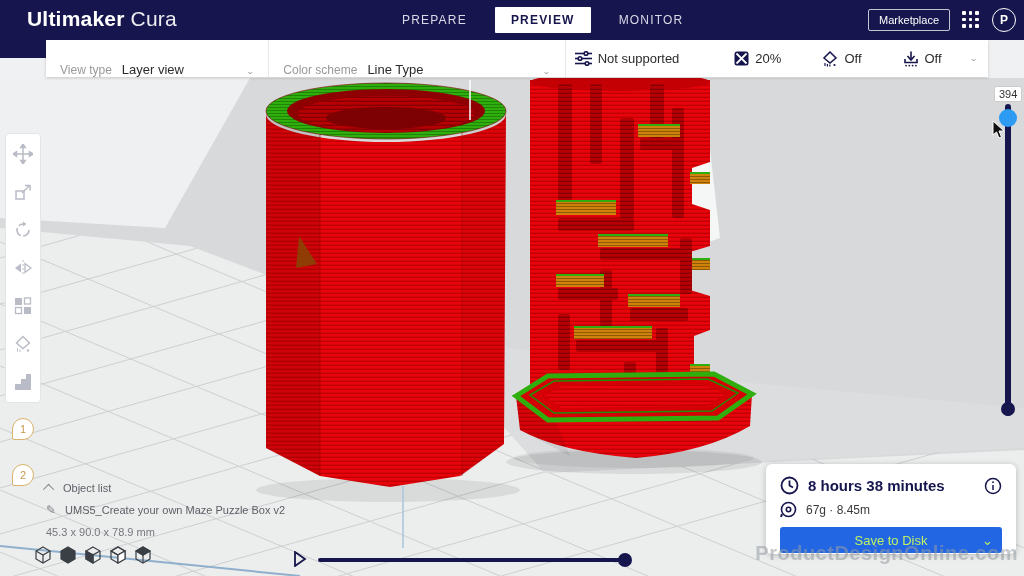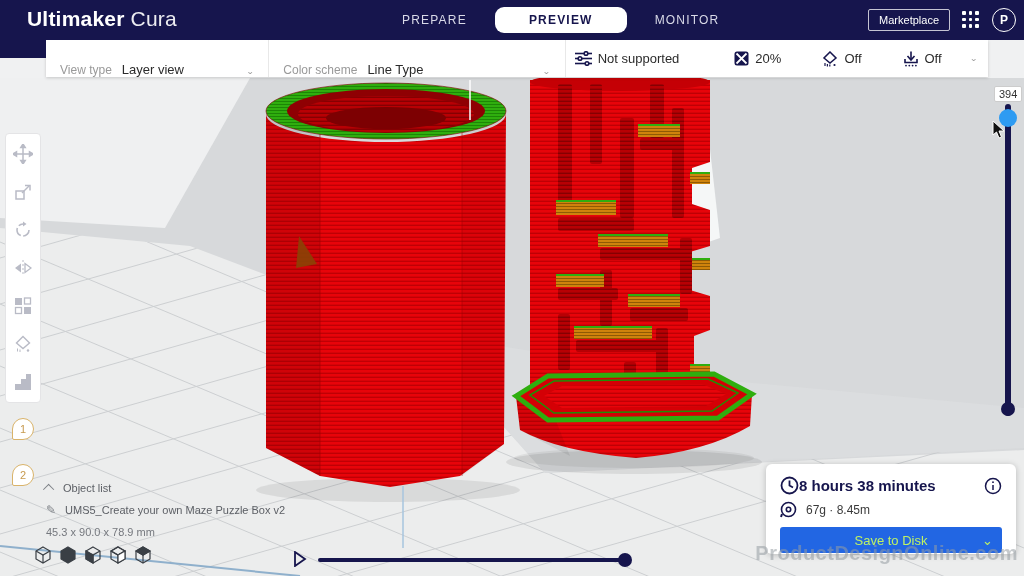--- a/index.html
+++ b/index.html
@@ -7,21 +7,21 @@
   body { font-family:"Liberation Sans", sans-serif; background:#f0f1f2; position:relative; }
 
   
   .header { position:absolute; left:0; top:0; width:1024px; height:40px; background:#16154d; z-index:30; display:flex; align-items:center; }
   .logo { position:absolute; left:27px; top:7px; color:#fff; font-size:21px; letter-spacing:.2px; }
   .logo b { font-weight:700; }
   .logo span.lt { font-weight:300; opacity:.92; }
   .logo-notch { position:absolute; left:0; top:40px; width:46px; height:18px; background:#16154d; z-index:29; }
   .tabs { position:absolute; left:388px; top:0; height:40px; display:flex; align-items:center; gap:14px; }
   .tab { color:#d9dae8; font-size:12px; letter-spacing:1.2px; padding:6px 14px; cursor:pointer; }
-  .tab.active { background:#ffffff; color:#16154d; font-weight:700; border-radius:9px; padding:6px 34px; }
+  .tab.active { background:#ffffff; color:#16154d; font-weight:700; border-radius:1px; padding:6px 16px; }
   .header-right { position:absolute; right:8px; top:0; height:40px; display:flex; align-items:center; gap:12px; }
   .marketplace-btn { border:1px solid rgba(255,255,255,.75); color:#fff; font-size:11px; padding:4px 10px; border-radius:2px; cursor:pointer; }
   .grid-icon { width:18px; height:18px; display:grid; grid-template-columns:repeat(3,1fr); gap:2px; }
   .grid-icon i { width:3.5px; height:3.5px; background:#fff; border-radius:1px; }
   .avatar { width:24px; height:24px; border:1.6px solid #fff; border-radius:50%; color:#fff; font-size:12px; font-weight:700; display:flex; align-items:center; justify-content:center; }
 
   
   .view-toolbar { position:absolute; left:46px; top:40px; width:942px; height:37px; background:#fff; z-index:28; box-shadow:0 1px 3px rgba(0,0,0,.18); display:flex; align-items:center; }
   .vt-label { color:#999; font-size:12px; }
   .vt-value { color:#2b2b2b; font-size:13px; }
@@ -59,21 +59,21 @@
   .cube-row { position:absolute; left:34px; top:546px; display:flex; gap:7px; z-index:10; }
   .cube-btn { cursor:pointer; }
 
   
   .play-btn { position:absolute; left:293px; top:551px; z-index:10; cursor:pointer; }
   .play-track { position:absolute; left:318px; top:558px; width:312px; height:4px; background:#16154d; border-radius:2px; z-index:10; cursor:pointer; }
   .play-handle { position:absolute; left:618px; top:553px; width:14px; height:14px; background:#16154d; border-radius:50%; z-index:11; cursor:grab; }
 
   
   .summary-card { position:absolute; left:766px; top:464px; width:250px; height:90px; background:#fff; border-radius:6px; box-shadow:0 1px 6px rgba(0,0,0,.22); z-index:15; padding:12px 14px 10px 14px; }
-  .sc-row1 { display:flex; align-items:center; }
+  .sc-row1 { display:flex; align-items:center; gap:9px; }
   .sc-time { font-size:15px; font-weight:700; color:#16154d; flex:1; }
   .sc-row2 { display:flex; align-items:center; gap:9px; margin-top:6px; }
   .sc-material { font-size:12px; color:#3a3a3a; }
   .save-btn { margin-top:9px; height:26px; background:#2266e3; border-radius:3px; display:flex; align-items:center; justify-content:center; position:relative; cursor:pointer; }
   .save-btn span { color:#bef264; font-size:13px; }
   .save-chev { position:absolute; right:9px; top:6px; color:#cfe0ff; font-size:11px; }
 
   .watermark { position:absolute; right:6px; top:542px; z-index:20; font-size:20px; font-weight:700; color:rgba(150,156,163,.55); letter-spacing:.5px; pointer-events:none; }
 </style>
 </head>

